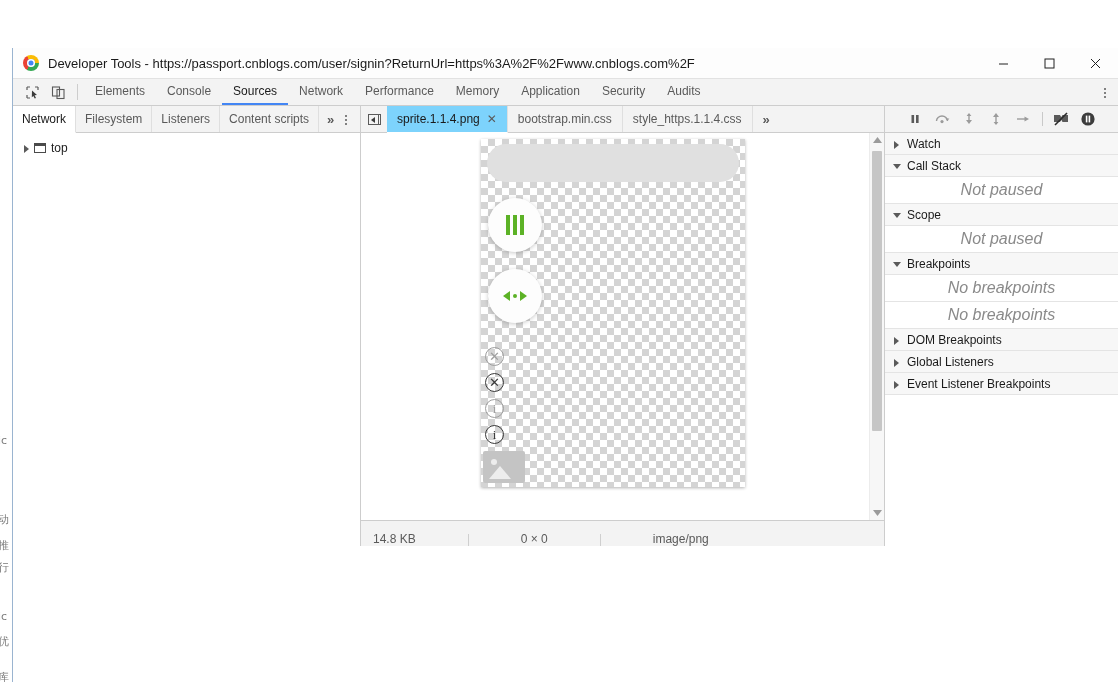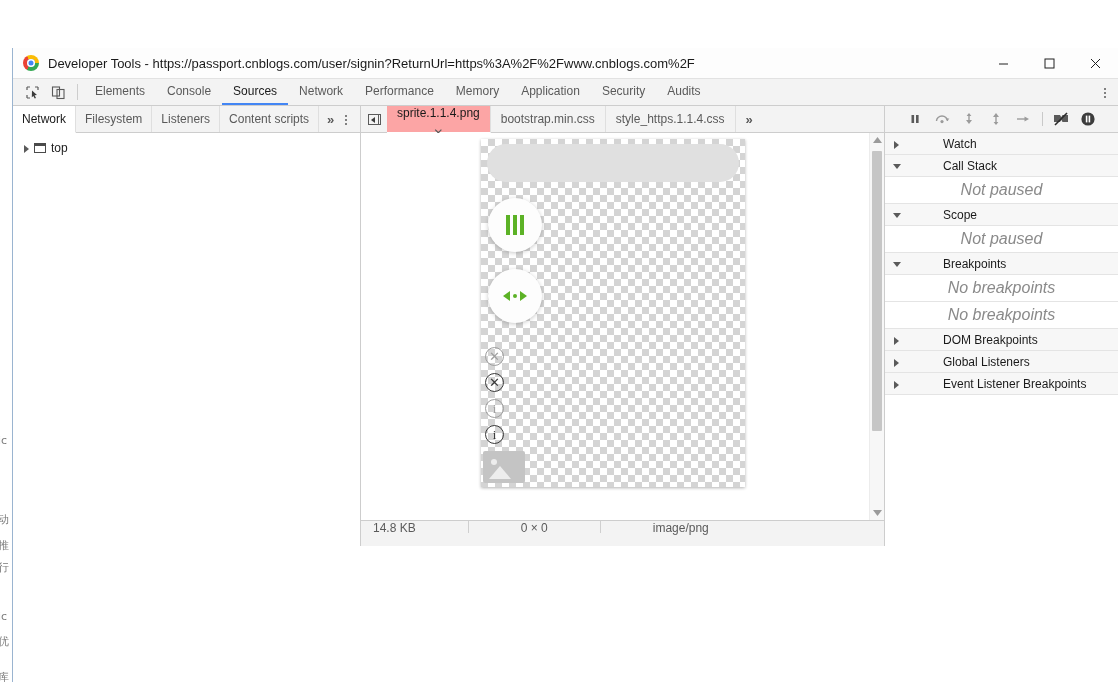--- a/index.html
+++ b/index.html
@@ -192,22 +192,22 @@
   }
   .pane-btn .boxarrow.left::after {
     content: ""; position: absolute; right: 1px; top: 0; bottom: 0; width: 1px; background: #5a5a5a;
   }
   .ed-tab {
     display: flex; align-items: center; padding: 0 10px; gap: 7px;
     font-size: 12px; color: #5a5a5a; white-space: nowrap;
     border-right: 1px solid #dfdfdf;
   }
   .ed-tab.selected {
-    background: #fca5a5; color: #1a1a1a;
-    border-bottom: 1px solid #ffffff; margin-bottom: -1px; flex-direction: column;
+    background: #7dd3fc; color: #1a1a1a;
+    border-bottom: 1px solid #ffffff; margin-bottom: -1px;
   }
   .ed-tab .close-x {
     font-size: 12px; color: #5a5a5a; line-height: 1;
   }
   .ed-chev {
     display: flex; align-items: center; padding: 0 10px;
     color: #5a5a5a; font-size: 13px; font-weight: bold;
   }
   #editor-right-btn {
     position: absolute; right: 2px; top: 0; height: 26px; width: 26px;
@@ -293,21 +293,21 @@
     content: ""; position: absolute; left: 6px; bottom: 4px;
     width: 0; height: 0; border-style: solid;
     border-width: 0 11px 13px 11px;
     border-color: transparent transparent #ededed transparent;
   }
 
   #image-statusbar {
     height: 26px; flex: none;
     background: #f3f3f3;
     border-top: 1px solid #cdcdcd;
-    display: flex; align-items: flex-start;
+    display: flex; align-items: flex-end;
     font-size: 12px; color: #5a5a5a; gap: 40px;
   }
   #image-statusbar .cell { padding: 0 12px; }
   #image-statusbar .dv { width: 1px; height: 12px; background: #cfcfcf; }
 
   
   #debug-sidebar {
     width: 233px; flex: none; display: flex; flex-direction: column;
     background: #ffffff;
   }
@@ -320,21 +320,21 @@
   #debug-toolbar .dbtn {
     width: 25px; height: 24px; display: flex; align-items: center; justify-content: center;
     color: #5a5a5a;
   }
   #debug-toolbar .dsep { width: 1px; height: 14px; background: #c9c9c9; margin: 0 4px; }
   #debug-sections { flex: 1; overflow: hidden; }
   .sec-header {
     height: 22px; display: flex; align-items: center;
     padding-left: 7px; background: #f7f7f7;
     border-bottom: 1px solid #e4e4e4;
-    font-size: 12px; color: #1a1a1a; position: relative; gap: 36px;
+    font-size: 12px; color: #1a1a1a; position: relative;
   }
   .sec-header .tri { margin-right: 5px; }
   .sec-plus {
     position: absolute; right: 7px; top: 2px;
     font-size: 15px; color: #5a5a5a; line-height: 17px;
   }
   .sec-body {
     min-height: 25px; display: flex; align-items: center; justify-content: center;
     background: #ffffff; border-bottom: 1px solid #e4e4e4;
     font-size: 16px; font-style: italic; color: #8a8a8a;

